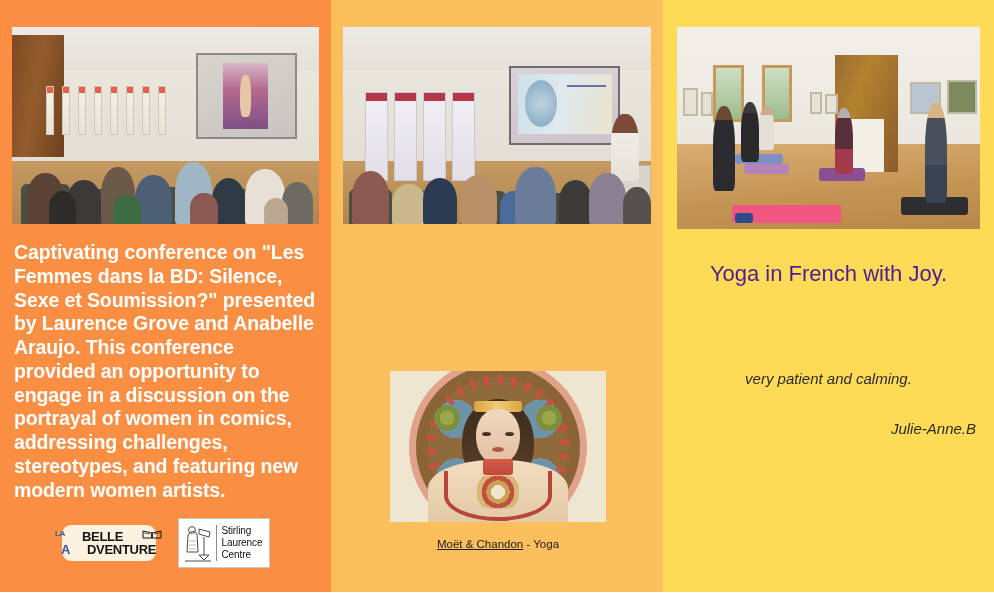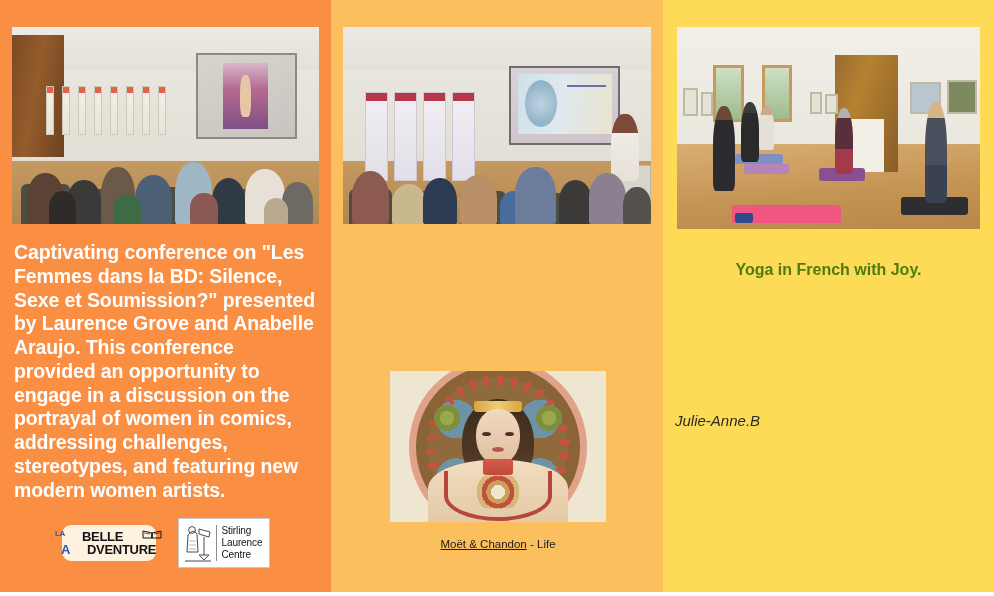--- a/index.html
+++ b/index.html
@@ -153,37 +153,37 @@
     color: #ffffff;
     font-weight: 700;
     font-size: 19.5px;
     line-height: 1.22;
     letter-spacing: -0.1px;
   }
   .col-1 .body-text { margin: 17px 14px 0 14px; }
   .col-2 .body-text { margin: 18px 14px 0 12px; }
 
   .head-3 {
-    color: #4d7c0f;
-    font-weight: 700;
-    font-size: 16px;
+    color: #4c1d95;
+    font-weight: 400;
+    font-size: 22px;
     line-height: 1.3;
     text-align: center;
     margin: 31px 22px 0 22px;
   }
 
   .quote {
     color: #2a2a28;
     font-style: italic;
     font-size: 15px;
     line-height: 1.67;
     text-align: center;
     margin: 27px 12px 0 12px;
   }
-  .quote .sig { display: block; text-align: left; margin-right: 6px; }
+  .quote .sig { display: block; text-align: right; margin-right: 6px; }
 
   
   .logos {
     position: absolute; left: 0; right: 0; bottom: 24px;
     display: flex; align-items: center; justify-content: center; gap: 22px;
   }
   .logo-belle {
     width: 94px; height: 36px;
     background: #fdf1e0;
     border-radius: 9px;
@@ -479,21 +479,21 @@
           <i class="l"></i>
             <i class="r"></i>
             <b></b>
         </div>
         <div class="mucha-dress"></div>
         <div class="mucha-bead"></div>
         <div class="mucha-collar"></div>
         <div class="mucha-neck"></div>
       </div>
       <div class="caption">
-        <a href="#">Moët &amp; Chandon</a><span> - Life</span>
+        <a href="#">Moët &amp; Chandon</a><span> - Yoga</span>
       </div>
     </div>
   </section>
 
   <section class="col col-3">
 
     <div class="photo photo-3">
       <div class="scene">
         <div class="p3-wall"></div>
         <div class="p3-floor"></div>
@@ -518,20 +518,20 @@
         <div class="p3-person" style="left:52%;top:40%;width:6%;height:33%;background:linear-gradient(180deg,#b0b0b0 0 15%,#5a2f3c 15% 62%,#a33a4a 62% 100%)"></div>
         <div class="p3-person" style="left:82%;top:37%;width:7%;height:50%;background:linear-gradient(180deg,#d7b486 0 16%,#4a4f5e 16% 62%,#3a4152 62% 100%)"></div>
       </div>
     </div>
 
     <h2 class="head-3">Yoga in French with Joy.</h2>
 
     <div class="quote">
       <br>
       <br>
-      <br>
+      <span>very patient and calming.</span><br>
       <br>
       <span class="sig">Julie-Anne.B</span>
     </div>
   </section>
 
   <div class="bottom-strip"></div>
 </div>
 
 </body></html>

